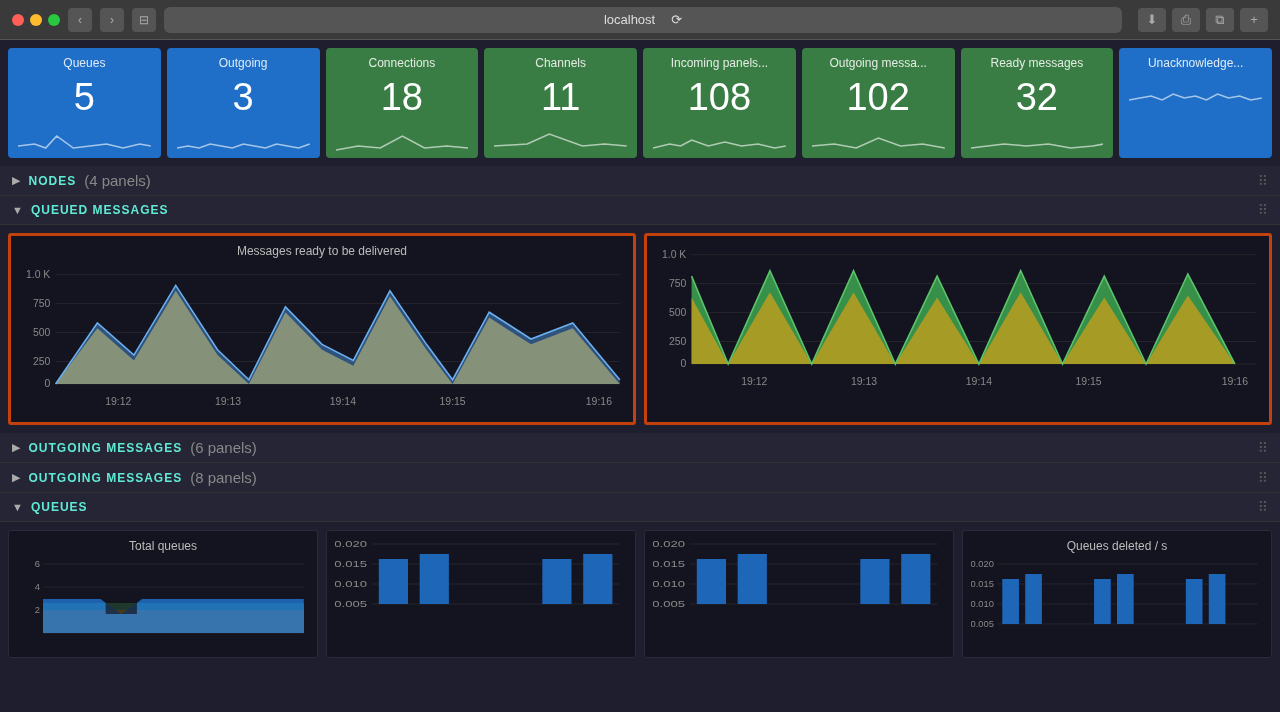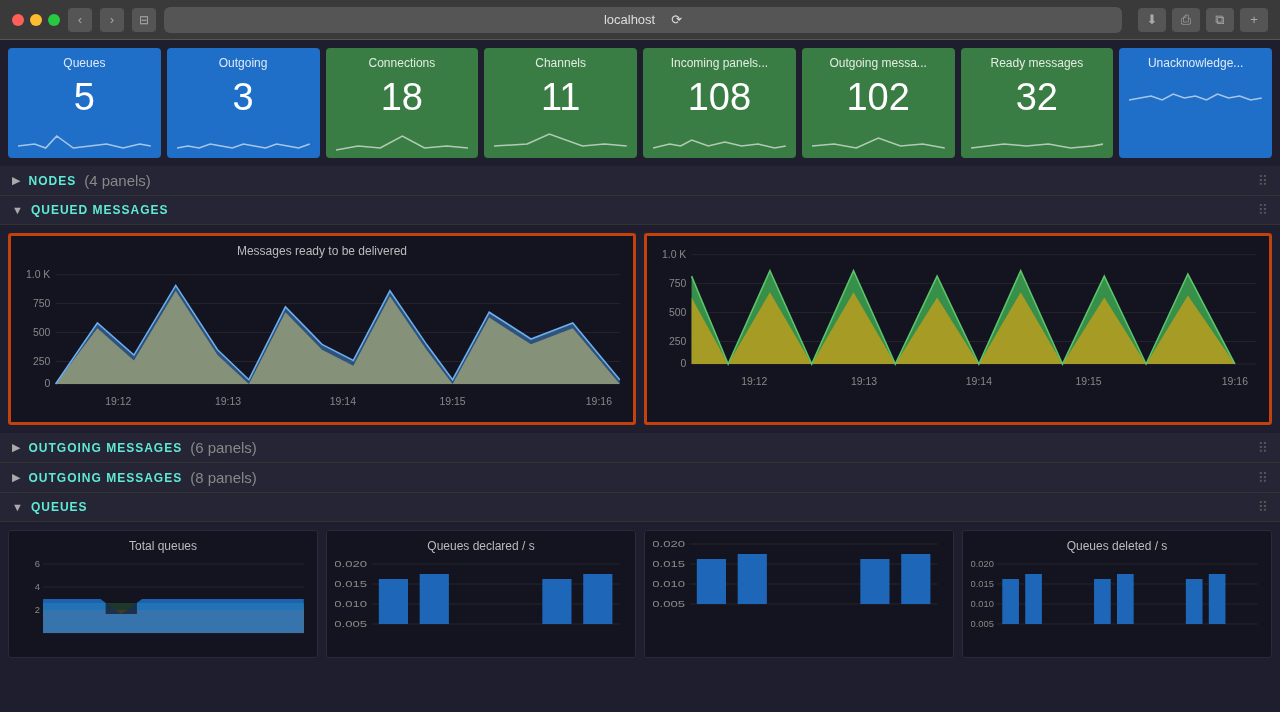--- a/index.html
+++ b/index.html
@@ -413,21 +413,20 @@
           <polygon points="85,40 115,40 115,55 85,55" fill="#141420" opacity="0.7"></polygon>
 
           <text x="22" y="8" font-size="9" fill="#888" text-anchor="end">6</text>
           <text x="22" y="31" font-size="9" fill="#888" text-anchor="end">4</text>
           <text x="22" y="54" font-size="9" fill="#888" text-anchor="end">2</text>
         </svg>
       </div>
     </div>
 
     <div class="bottom-chart-panel">
-      <div class="chart-title">Queues declared / s</div>
       <div class="bottom-chart-area">
         <svg viewBox="0 0 200 90" preserveAspectRatio="none" width="100%" height="90">
           <line x1="25" y1="5" x2="195" y2="5" stroke="#333" stroke-width="0.5"></line>
           <line x1="25" y1="25" x2="195" y2="25" stroke="#333" stroke-width="0.5"></line>
           <line x1="25" y1="45" x2="195" y2="45" stroke="#333" stroke-width="0.5"></line>
           <line x1="25" y1="65" x2="195" y2="65" stroke="#333" stroke-width="0.5"></line>
 
           <rect x="30" y="20" width="20" height="45" fill="#1f6fc9" opacity="0.9"></rect>
           <rect x="58" y="15" width="20" height="50" fill="#1f6fc9" opacity="0.9"></rect>
           <rect x="86" y="65" width="20" height="0" fill="#1f6fc9" opacity="0.9"></rect>

